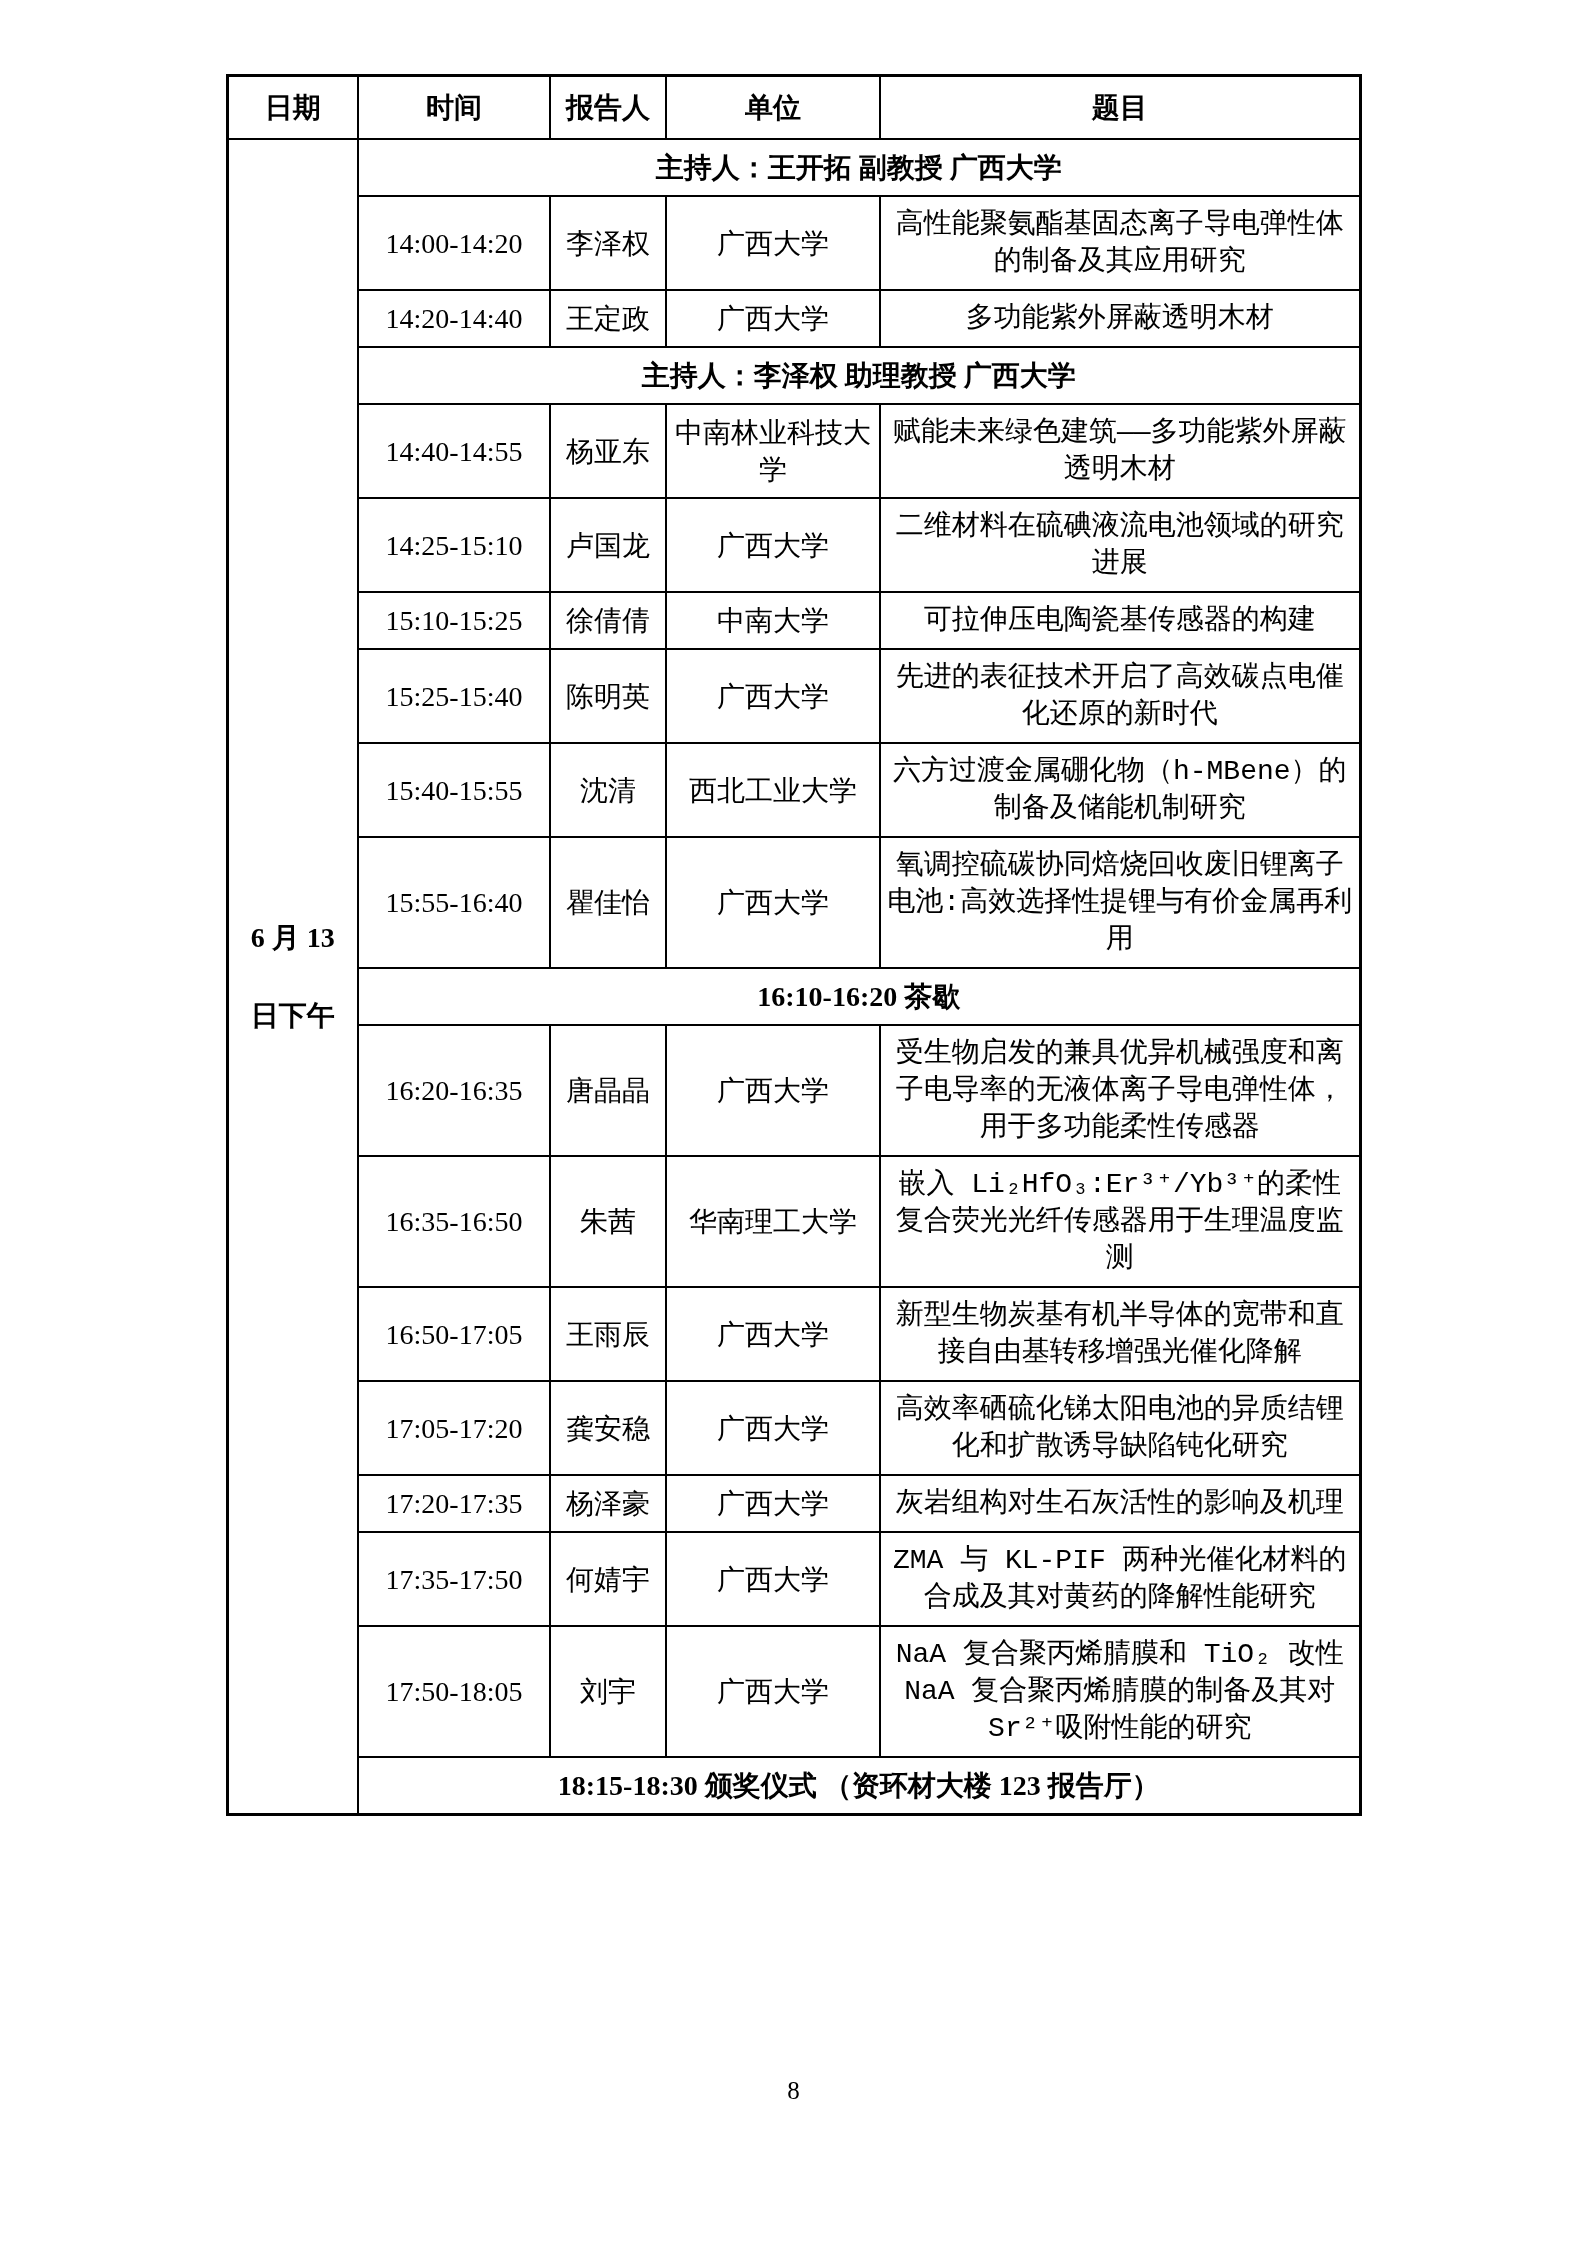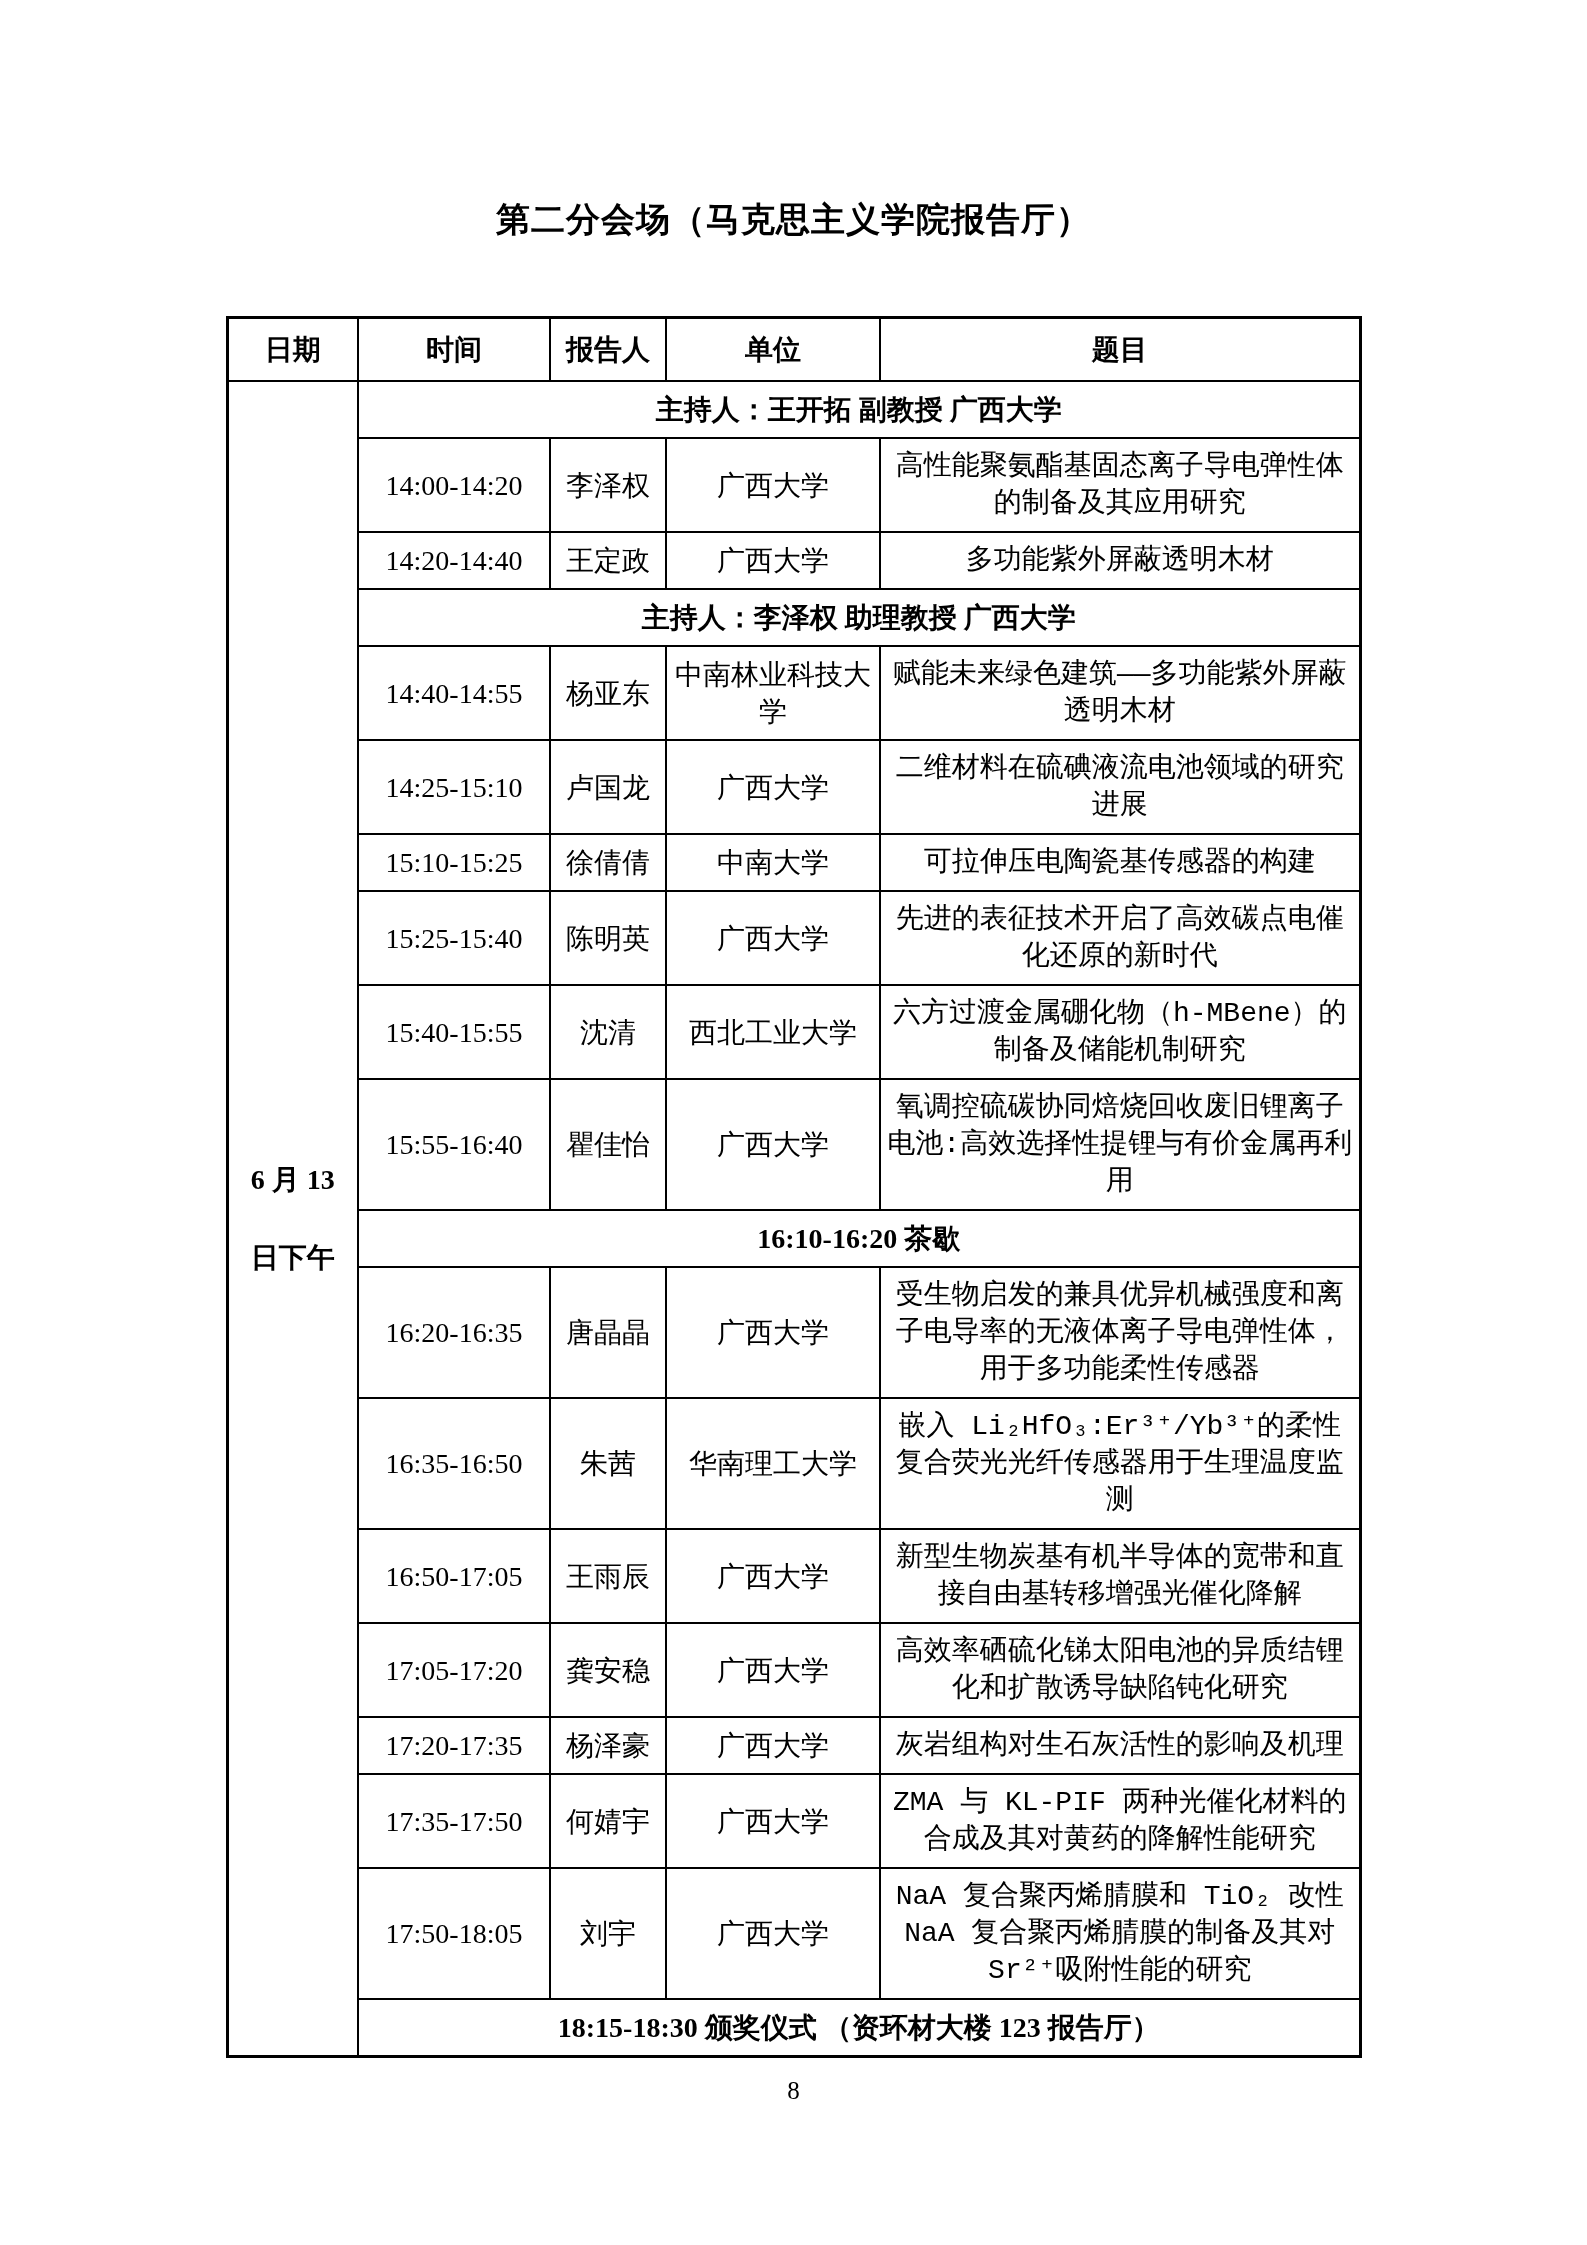--- a/index.html
+++ b/index.html
@@ -70,21 +70,20 @@
     text-align: center;
     font-size: 25px;
     line-height: 30px;
   }
 </style>
 </head>
 <body>
 
 <div class="page">
 
-  <h1 class="doc-title">第二分会场（马克思主义学院报告厅）</h1>
 
   <table class="schedule">
     <colgroup>
       <col style="width:131px">
       <col style="width:192px">
       <col style="width:116px">
       <col style="width:214px">
       <col style="width:480px">
     </colgroup>
     <thead>

